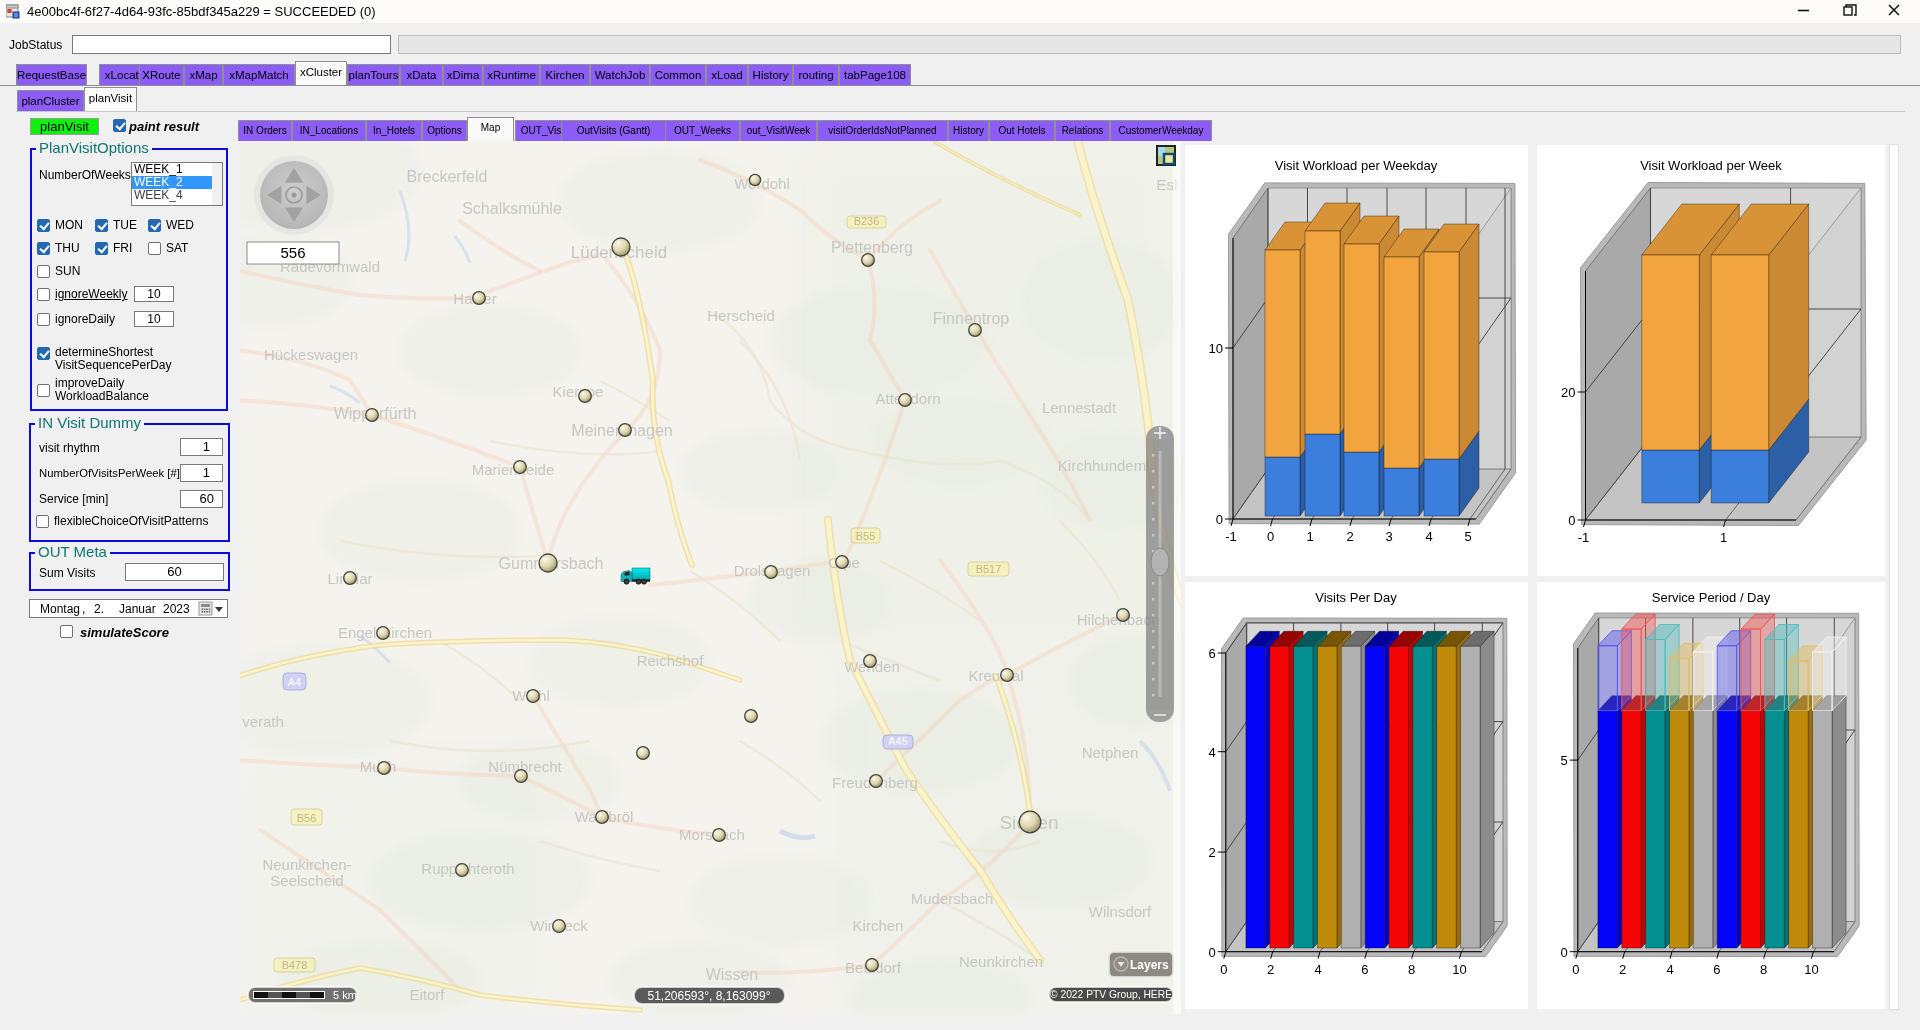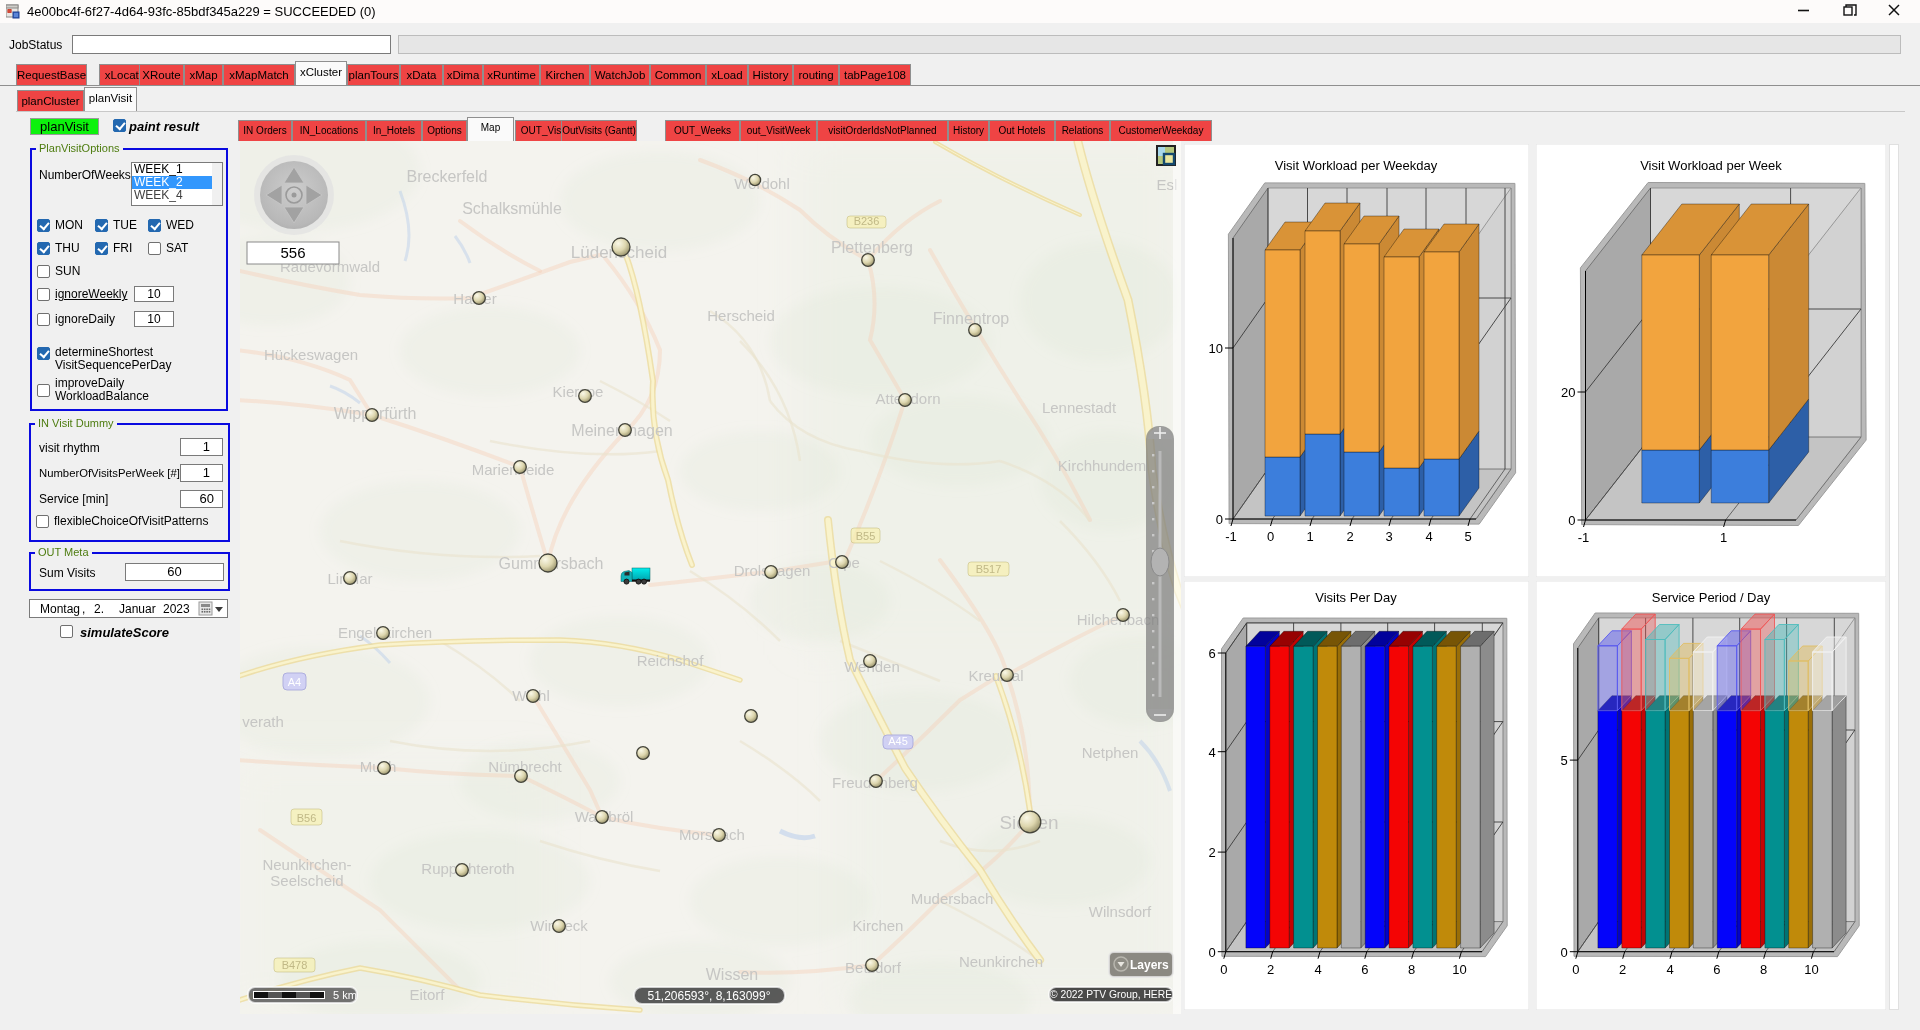--- a/index.html
+++ b/index.html
@@ -1,25 +1,25 @@
 <!DOCTYPE html>
 <html><head><meta charset="utf-8"><style>
 *{margin:0;padding:0;box-sizing:border-box;}
 html,body{width:1920px;height:1030px;overflow:hidden;}
 body{font-family:"Liberation Sans",sans-serif;background:#f0f0f0;position:relative;}
 .abs{position:absolute;}
 .titlebar{left:0;top:0;width:1920px;height:23px;background:#fdfbfa;}
 .title-txt{left:27px;top:4px;font-size:13px;color:#000;}
 .lbl{font-size:12px;color:#000;}
 .tb{background:#fff;border:1px solid #7a7a7a;}
-.tabrow .tab{position:absolute;top:3px;height:21px;background:#ef4444;border:1px solid #8f8f8f;border-bottom:none;font-size:11.5px;color:#000;text-align:center;line-height:20px;}
+.tabrow .tab{position:absolute;top:3px;height:21px;background:#8b5cf6;border:1px solid #8f8f8f;border-bottom:none;font-size:11.5px;color:#000;text-align:center;line-height:20px;}
 .tabrow .tab.sel{top:0;height:24px;background:#fafafa;z-index:3;border:1px solid #8f8f8f;border-bottom:none;text-align:center;}
 .tabrow .tab.tsm{font-size:10px;}
 .gb{border:2px solid #0a0ae0;}
-.gb-lbl{position:absolute;top:-9px;left:4px;background:#f0f0f0;color:#4d7c0f;font-size:11px;padding:0 3px;line-height:14px;}
+.gb-lbl{position:absolute;top:-9px;left:4px;background:#f0f0f0;color:#0f766e;font-size:15px;padding:0 3px;line-height:14px;}
 .cb{position:absolute;width:13px;height:13px;background:#fff;border:1px solid #707070;border-radius:2px;}
 .cb.c{background:#2368b0;border-color:#2368b0;}
 .cb.c:after{content:"";position:absolute;left:2px;top:2px;width:7px;height:4px;border-left:2px solid #fff;border-bottom:2px solid #fff;transform:rotate(-50deg);}
 .cbl{position:absolute;font-size:12px;color:#000;}
 </style></head><body>
 <div class="abs titlebar"></div>
 <svg class="abs" style="left:6px;top:3px" width="17" height="17" viewBox="0 0 17 17">
 <rect x="0" y="2" width="12" height="12" fill="#e8e6e3" stroke="#8a8886"></rect>
 <rect x="0" y="2" width="12" height="3" fill="#cfcdc9" stroke="#8a8886"></rect>
 <rect x="1.5" y="6" width="4" height="4" fill="#c03a2b"></rect>
@@ -141,21 +141,21 @@
 <div class="cb" style="left:60px;top:625px"></div>
 <div class="cbl" style="left:78px;top:624px;"></div>
 <div class="cbl" style="left:80px;top:625px;font-weight:bold;font-style:italic;font-size:13px">simulateScore</div>
 <div class="abs tabrow" style="left:0;top:117px;width:1920px;height:25px">
     <div class="tab tsm" style="left:238px;width:54px">IN Orders</div>
     <div class="tab tsm" style="left:292px;width:74px">IN_Locations</div>
     <div class="tab tsm" style="left:366px;width:56px">In_Hotels</div>
     <div class="tab tsm" style="left:422px;width:45px">Options</div>
     <div class="tab tsm sel" style="left:467px;width:47px">Map</div>
     <div class="tab tsm" style="left:515px;width:62px">OUT_Visits</div>
-    <div class="tab tsm" style="left:561px;width:76px">OutVisits (Gantt)</div>
+    <div class="tab tsm" style="left:561px;width:105px">OutVisits (Gantt)</div>
     <div class="tab tsm" style="left:665px;width:75px">OUT_Weeks</div>
     <div class="tab tsm" style="left:740px;width:77px">out_VisitWeek</div>
     <div class="tab tsm" style="left:817px;width:131px">visitOrderIdsNotPlanned</div>
     <div class="tab tsm" style="left:948px;width:41px">History</div>
     <div class="tab tsm" style="left:989px;width:66px">Out Hotels</div>
     <div class="tab tsm" style="left:1055px;width:55px">Relations</div>
     <div class="tab tsm" style="left:1110px;width:102px">CustomerWeekday</div>
   </div>
 <svg class="abs" style="left:240px;top:141px" width="941" height="873" viewBox="0 0 941 873">
     <defs>

